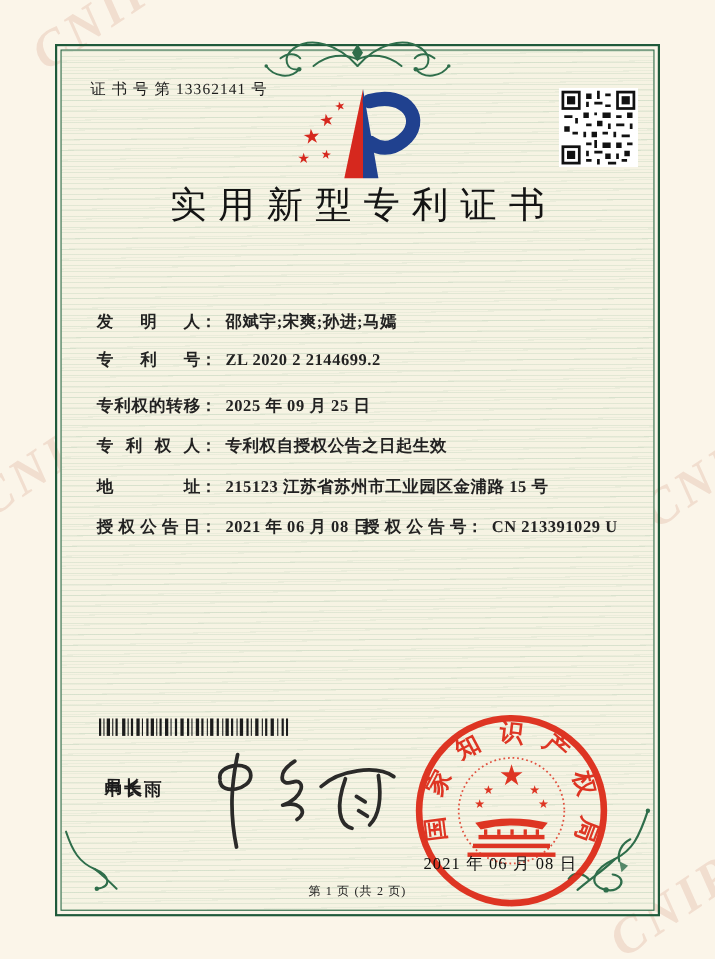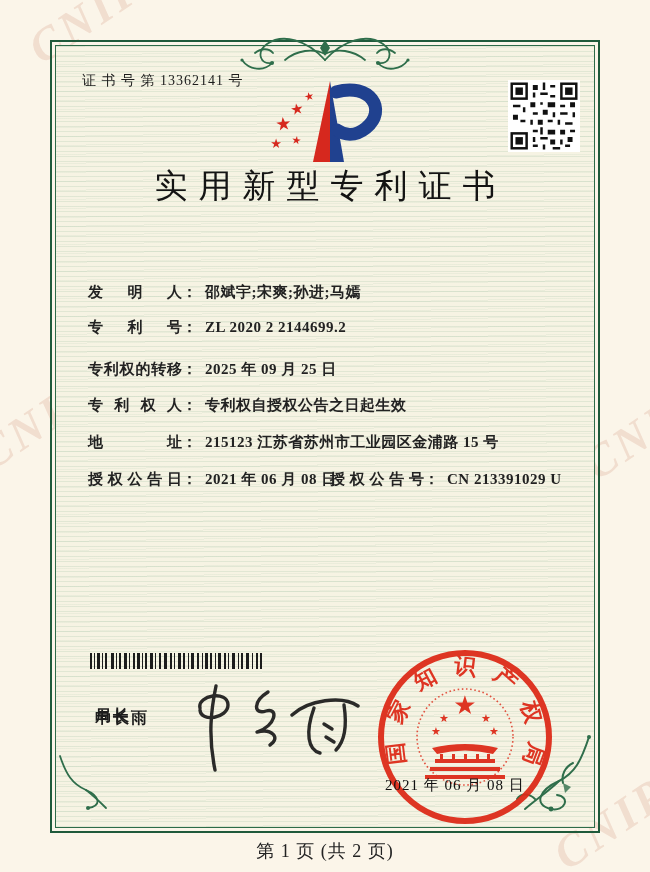--- a/index.html
+++ b/index.html
@@ -80,22 +80,22 @@
     font-size:16px; font-weight:700; color:#1c1c1c; letter-spacing:2px;
   }
   .signature{position:absolute; left:188px; top:678px; z-index:4;}
 
   .seal{position:absolute; left:372px; top:648px; z-index:5; opacity:0.94;}
   .seal-date{
     position:absolute; left:385px; top:776px; z-index:6;
     font-size:15px; color:#101010; letter-spacing:1px; white-space:nowrap;
   }
   .footer{
-    position:absolute; left:0; top:839px; width:650px; z-index:4;
-    text-align:center; font-size:18px; color:#222; letter-spacing:1px;
+    position:absolute; left:0; top:803px; width:650px; z-index:4;
+    text-align:center; font-size:11px; color:#222; letter-spacing:1px;
   }
 </style>
 </head>
 <body>
 
 <div class="page">
 
   <span class="wm" style="left:20px; top:-18px;">CNIPA</span>
   <span class="wm" style="left:300px; top:95px;">CNIPA</span>
   <span class="wm" style="left:400px; top:252px;">CNIPA</span>

